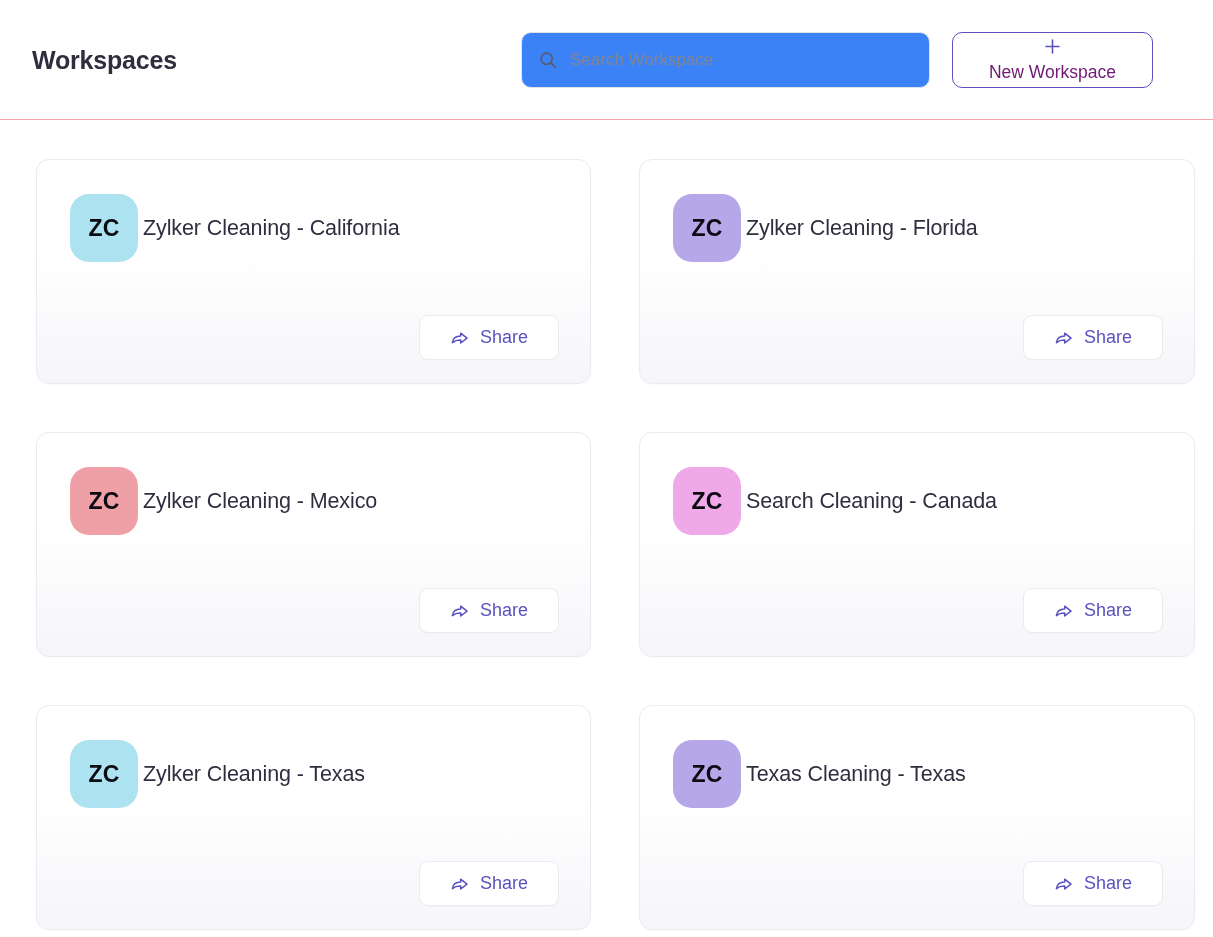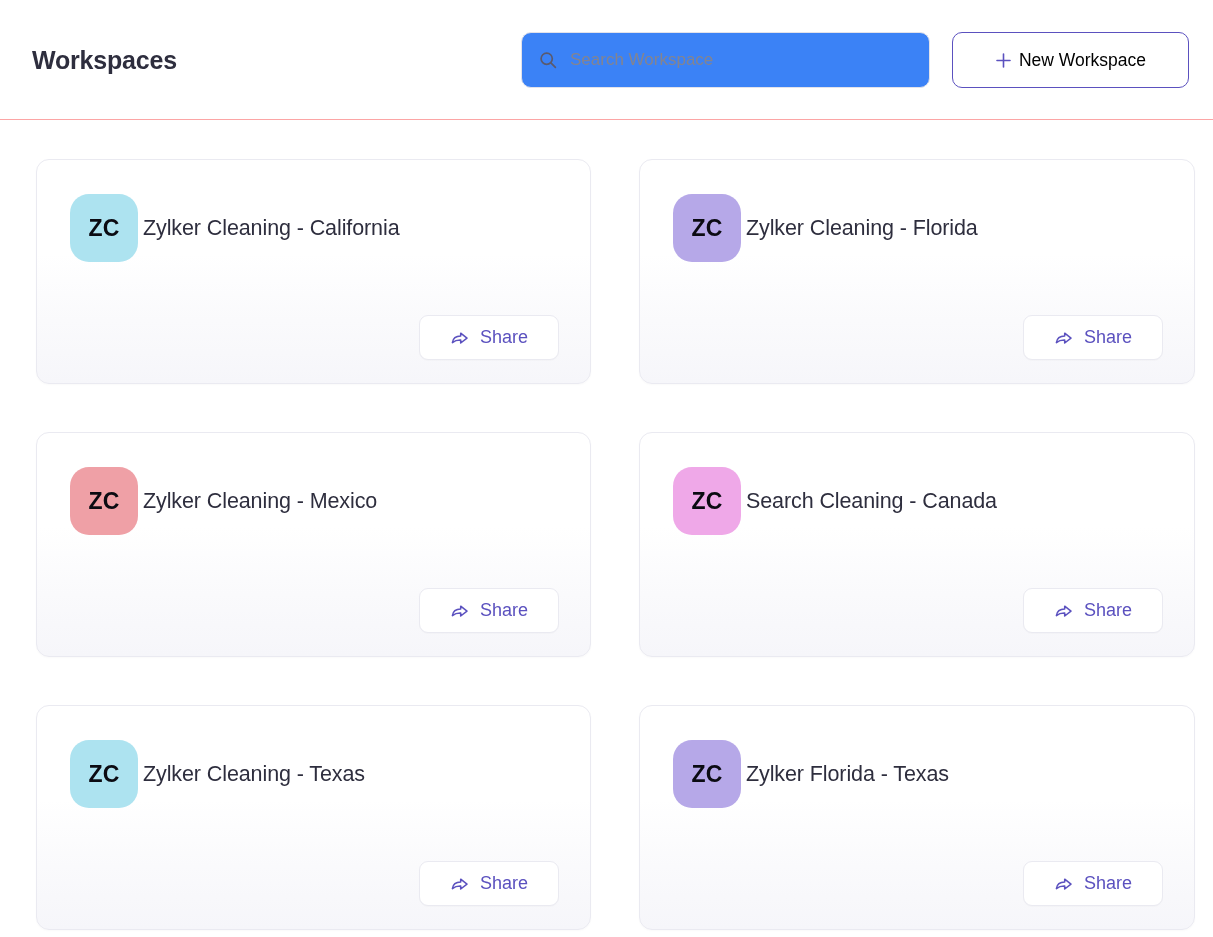--- a/index.html
+++ b/index.html
@@ -69,36 +69,37 @@
   }
   .search-input::placeholder {
     color: #84848F;
     opacity: 1;
   }
 
   .new-workspace-btn {
     position: absolute;
     left: 952px;
     top: 32px;
-    width: 237px;
+    width: 201px;
     height: 56px;
     box-sizing: border-box;
     border: 1.5px solid #5B51BF;
     border-radius: 10px;
     background: #ffffff;
-    color: #000000;
+    color: #701a75;
     font-family: "Liberation Sans", sans-serif;
     font-size: 17.5px;
     font-weight: 500;
     display: flex;
     align-items: center;
     justify-content: center;
     gap: 7px;
     cursor: pointer;
     padding: 0;
+    flex-direction: column;
   }
   .plus-icon {
     width: 17px;
     height: 17px;
     display: block;
     flex: 0 0 17px;
     color: #5B51BF;
   }
 
   
@@ -276,21 +277,21 @@
           <span class="share-icon"><svg viewBox="0 0 20 20" width="20" height="20" fill="none" stroke="currentColor" stroke-width="1.55" stroke-linecap="round" stroke-linejoin="round">
               <path d="M2.4 14.6c0.6-4.2 3.4-6.4 8.3-6.5V5.2l6.3 4.9-6.3 4.9v-2.9c-3.6-0.1-6.1 0.7-8.3 2.5z"></path>
             </svg></span>
           <span>Share</span>
         </button>
       </div>
     </div>
     <div class="workspace-card">
       <div class="card-top">
         <div class="avatar" style="background: rgb(182, 168, 232);">ZC</div>
-        <div class="card-name">Zylker Florida - Texas</div>
+        <div class="card-name">Texas Cleaning - Texas</div>
       </div>
       <div class="card-footer">
         <button class="share-btn">
           <span class="share-icon"><svg viewBox="0 0 20 20" width="20" height="20" fill="none" stroke="currentColor" stroke-width="1.55" stroke-linecap="round" stroke-linejoin="round">
               <path d="M2.4 14.6c0.6-4.2 3.4-6.4 8.3-6.5V5.2l6.3 4.9-6.3 4.9v-2.9c-3.6-0.1-6.1 0.7-8.3 2.5z"></path>
             </svg></span>
           <span>Share</span>
         </button>
       </div>
     </div>

